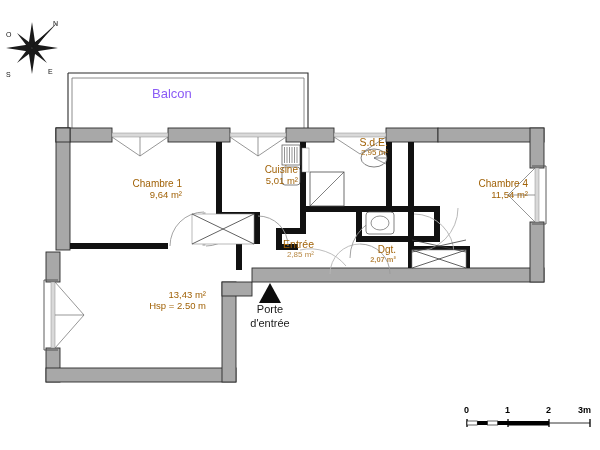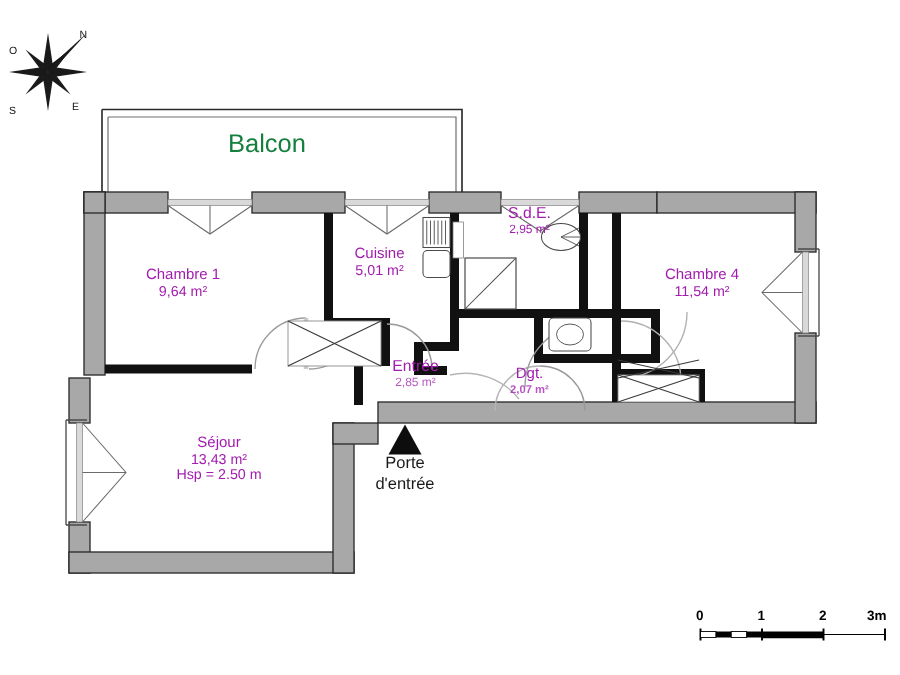--- a/index.html
+++ b/index.html
@@ -21,22 +21,22 @@
     height: 450px;
   }
   svg.plan {
     position: absolute;
     left: 0; top: 0;
     width: 600px;
     height: 450px;
   }
   .room-label {
     position: absolute;
-    text-align: center;
-    color: #a21caf;
+    text-align: right;
+    color: #a16207;
     line-height: 1.15;
     white-space: nowrap;
     pointer-events: none;
   }
   .room-name {
     font-size: 10px;
     display: block;
   }
   .room-area {
     font-size: 9.5px;
@@ -46,22 +46,22 @@
     font-size: 9.5px;
     display: block;
   }
   .small-room .room-name { font-size: 10.5px; }
   .small-room .room-area { font-size: 8px; }
   .tiny-room .room-name { font-size: 10px; }
   .tiny-room .room-area { font-size: 7.5px; font-weight: bold; }
   .faded { opacity: 0.75; }
   .balcon-label {
     position: absolute;
-    font-size: 17px;
-    color: #15803d;
+    font-size: 13px;
+    color: #8b5cf6;
     white-space: nowrap;
   }
   .door-label {
     position: absolute;
     text-align: center;
     font-size: 11px;
     color: #1a1a1a;
     line-height: 1.25;
     white-space: nowrap;
   }
@@ -304,27 +304,26 @@
     <span class="room-name">Chambre 4</span>
     <span class="room-area">11,54 m²</span>
   </div>
 
 
   <div class="room-label small-room" style="left:240px; top:238px; width:74px;">
     <span class="room-name">Entrée</span>
     <span class="room-area faded">2,85 m²</span>
   </div>
 
-  <div class="room-label tiny-room" style="left:322px; top:244px; width:62px;">
+  <div class="room-label tiny-room" style="left:334px; top:244px; width:62px;">
     <span class="room-name">Dgt.</span>
     <span class="room-area faded">2,07 m²</span>
   </div>
 
   <div class="room-label" style="left:86px; top:290px; width:120px;">
-    <span class="room-name">Séjour</span>
     <span class="room-area">13,43 m²</span>
     <span class="room-extra">Hsp = 2.50 m</span>
   </div>
 
   <div class="door-label" style="left:232px; top:303px; width:76px;">
     <span>Porte</span><br>
     <span>d'entrée</span>
   </div>
 
   <div class="compass-letter" style="left:53px; top:20px;">N</div>

